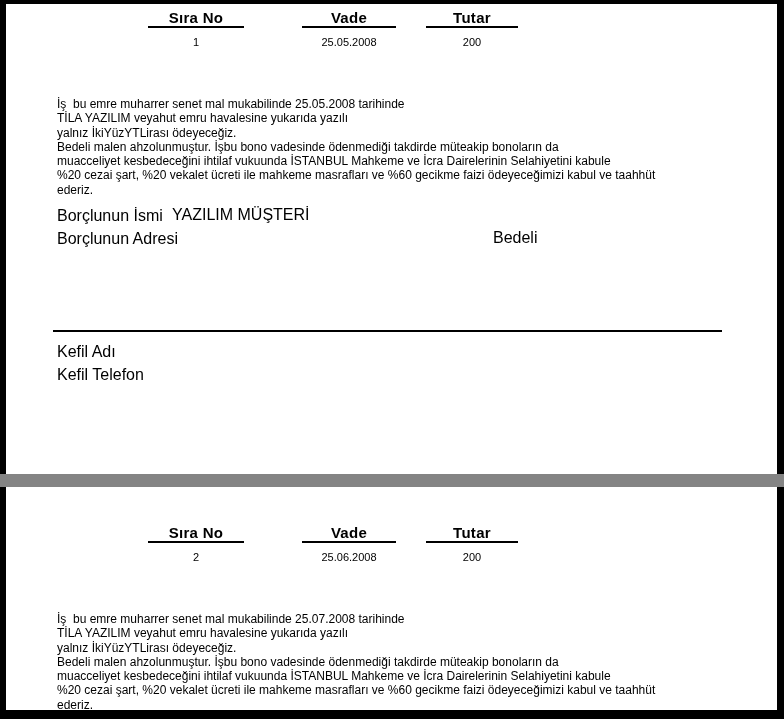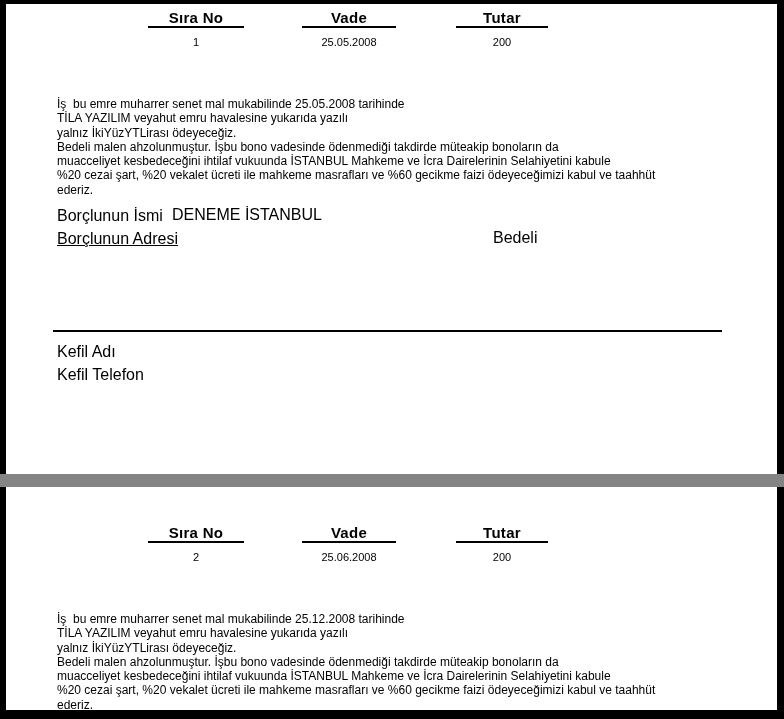--- a/index.html
+++ b/index.html
@@ -53,40 +53,40 @@
   .col-value {
     position: absolute;
     top: 26px;
     height: 13px;
     text-align: center;
     font-size: 11px;
     line-height: 12px;
   }
   .col-sira  { left: 142px; width: 96px; }
   .col-vade  { left: 296px; width: 94px; }
-  .col-tutar { left: 450px; width: 92px; text-align: center; }
+  .col-tutar { left: 420px; width: 92px; text-align: center; }
 
   .note-paragraph {
     position: absolute;
     left: 51px;
     top: 87px;
     font-size: 12px;
     line-height: 14.3px;
   }
   .note-paragraph div { white-space: pre; }
 
   .field-label, .field-value {
     position: absolute;
     font-size: 16px;
     line-height: 13px;
     white-space: pre;
   }
   .debtor-name-label   { left: 51px;  top: 199px; }
   .debtor-name-value   { left: 166px; top: 198px; }
-  .debtor-address-label{ left: 51px;  top: 222px; text-decoration: underline; }
+  .debtor-address-label{ left: 51px;  top: 222px; }
   .phone-label         { left: 487px; top: 221px; }
   .hrule {
     position: absolute;
     left: 47px;
     top: 320px;
     width: 669px;
     height: 2px;
     background: #000000;
   }
   .guarantor-name-label  { left: 51px; top: 335px; text-align: right; }
@@ -115,21 +115,21 @@
     <div>İş  bu emre muharrer senet mal mukabilinde 25.05.2008 tarihinde</div>
     <div>TİLA YAZILIM veyahut emru havalesine yukarıda yazılı</div>
     <div>yalnız İkiYüzYTLirası ödeyeceğiz.</div>
     <div>Bedeli malen ahzolunmuştur. İşbu bono vadesinde ödenmediği takdirde müteakip bonoların da</div>
     <div>muacceliyet kesbedeceğini ihtilaf vukuunda İSTANBUL Mahkeme ve İcra Dairelerinin Selahiyetini kabule</div>
     <div>%20 cezai şart, %20 vekalet ücreti ile mahkeme masrafları ve %60 gecikme faizi ödeyeceğimizi kabul ve taahhüt</div>
     <div>ederiz.</div>
   </div>
 
   <div class="field-label debtor-name-label">Borçlunun İsmi</div>
-  <div class="field-value debtor-name-value">DENEME İSTANBUL</div>
+  <div class="field-value debtor-name-value">YAZILIM MÜŞTERİ</div>
   <div class="field-label debtor-address-label">Borçlunun Adresi</div>
   <div class="field-label phone-label">Bedeli</div>
 
   <div class="hrule"></div>
 
   <div class="field-label guarantor-name-label">Kefil Adı</div>
   <div class="field-label guarantor-phone-label">Kefil Telefon</div>
 
 </div>
 
@@ -137,21 +137,21 @@
 
   <div class="col-header col-sira">Sıra No</div>
   <div class="col-header col-vade">Vade</div>
   <div class="col-header col-tutar">Tutar</div>
 
   <div class="col-value col-sira">2</div>
   <div class="col-value col-vade">25.06.2008</div>
   <div class="col-value col-tutar">200</div>
 
   <div class="note-paragraph">
-    <div>İş  bu emre muharrer senet mal mukabilinde 25.12.2008 tarihinde</div>
+    <div>İş  bu emre muharrer senet mal mukabilinde 25.07.2008 tarihinde</div>
     <div>TİLA YAZILIM veyahut emru havalesine yukarıda yazılı</div>
     <div>yalnız İkiYüzYTLirası ödeyeceğiz.</div>
     <div>Bedeli malen ahzolunmuştur. İşbu bono vadesinde ödenmediği takdirde müteakip bonoların da</div>
     <div>muacceliyet kesbedeceğini ihtilaf vukuunda İSTANBUL Mahkeme ve İcra Dairelerinin Selahiyetini kabule</div>
     <div>%20 cezai şart, %20 vekalet ücreti ile mahkeme masrafları ve %60 gecikme faizi ödeyeceğimizi kabul ve taahhüt</div>
     <div>ederiz.</div>
   </div>
 
 </div>
 

